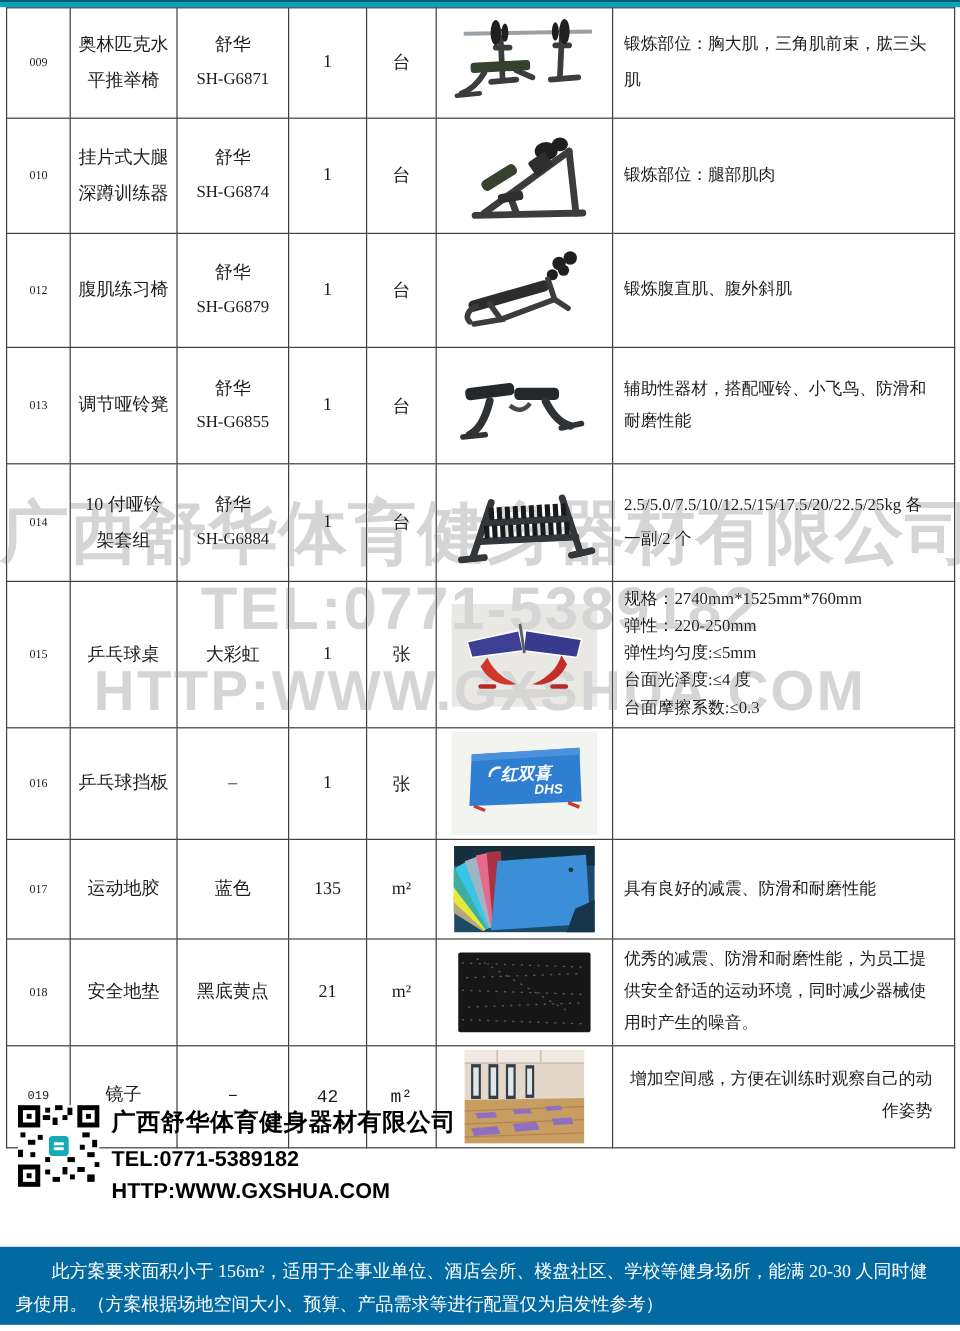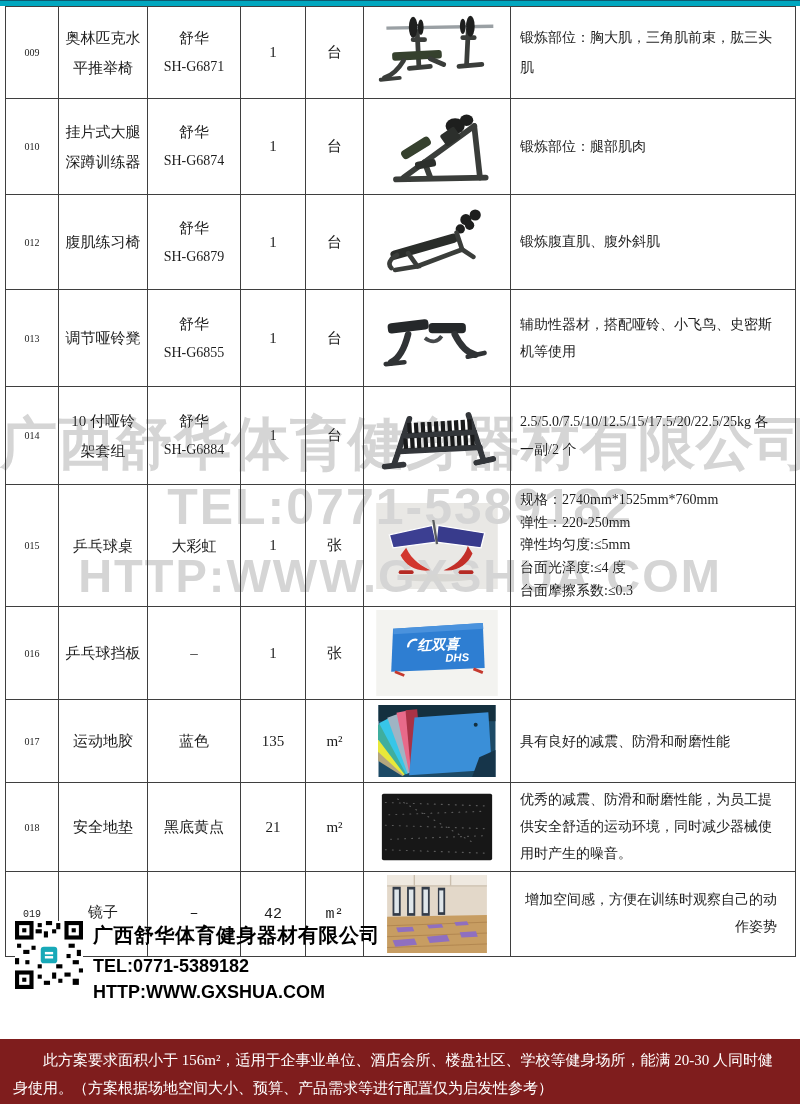--- a/index.html
+++ b/index.html
@@ -47,21 +47,21 @@
   .contact-lines {
     font-family:"Liberation Sans","DejaVu Sans",sans-serif;
     font-weight:bold; color:#000; padding-top:2px;
   }
   .contact-lines .c1 { font-size:20px; letter-spacing:0.5px; margin-bottom:7px; }
   .contact-lines .c2 { font-size:18px; margin-bottom:5px; }
   .contact-lines .c3 { font-size:18px; }
   
   .footer {
     position:absolute; left:0; top:1039px; width:800px; height:65px;
-    background:#7f1d1d; color:#ffffff; font-size:15px; line-height:1.85;
+    background:#0369a1; color:#ffffff; font-size:15px; line-height:1.85;
     padding:8px 13px 0 13px; text-indent:2em;
   }
 </style>
 </head>
 <body>
 
 <div class="page">
   <div class="top-strip"></div>
 
   <table class="catalog">
@@ -179,21 +179,21 @@
     <rect x="56" y="28" width="40" height="11" rx="4" fill="#25282a"></rect>
     <g stroke="#303335" stroke-width="7" fill="none" stroke-linecap="round">
       <path d="M34 40 C30 56 24 66 16 70"></path>
       <path d="M84 40 C90 52 98 60 106 62"></path>
     </g>
     <path d="M10 72 L30 70" stroke="#303335" stroke-width="5" stroke-linecap="round"></path>
     <path d="M98 64 L116 60" stroke="#303335" stroke-width="5" stroke-linecap="round"></path>
     <path d="M52 44 C60 50 66 48 70 42" stroke="#46494b" stroke-width="4" fill="none"></path>
   </svg>
           </td>
-    <td class="c-desc" style="line-height: 1.95;">辅助性器材，搭配哑铃、小飞鸟、史密斯机等使用</td>
+    <td class="c-desc" style="line-height: 1.95;">辅助性器材，搭配哑铃、小飞鸟、防滑和耐磨性能</td>
   </tr>
         <tr style="height: 98px;">
     <td class="c-no">014</td>
     <td class="c-name">10 付哑铃架套组</td>
     <td class="c-brand">
       <div class="brand">舒华</div>
       <div class="model">SH-G6884</div>
     </td>
     <td class="c-qty">1</td>
     <td class="c-unit">台</td>

